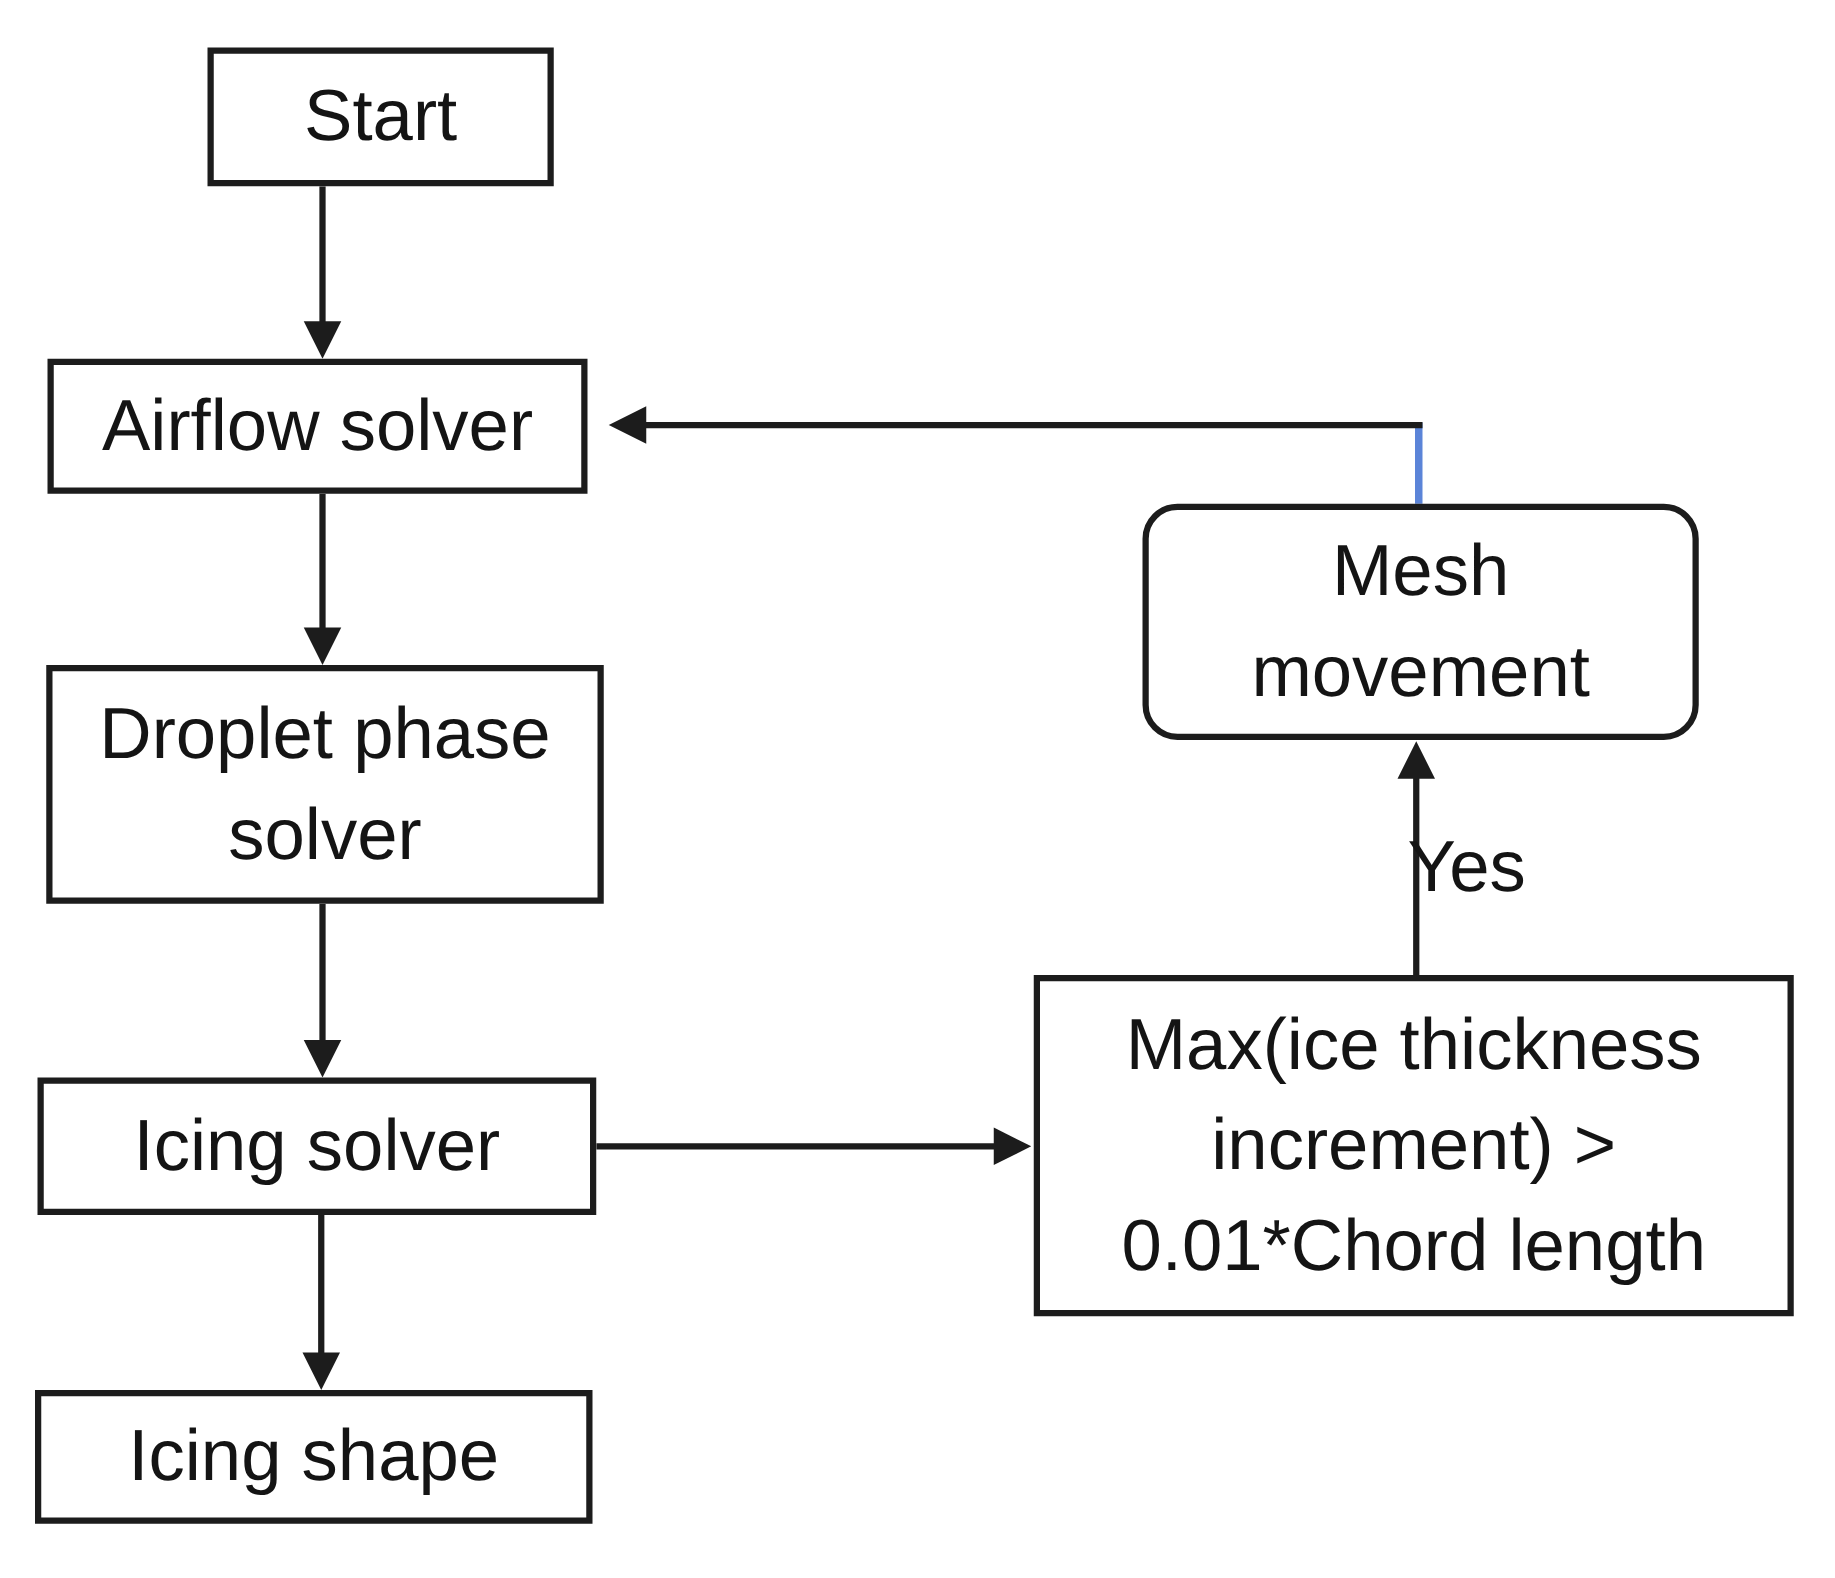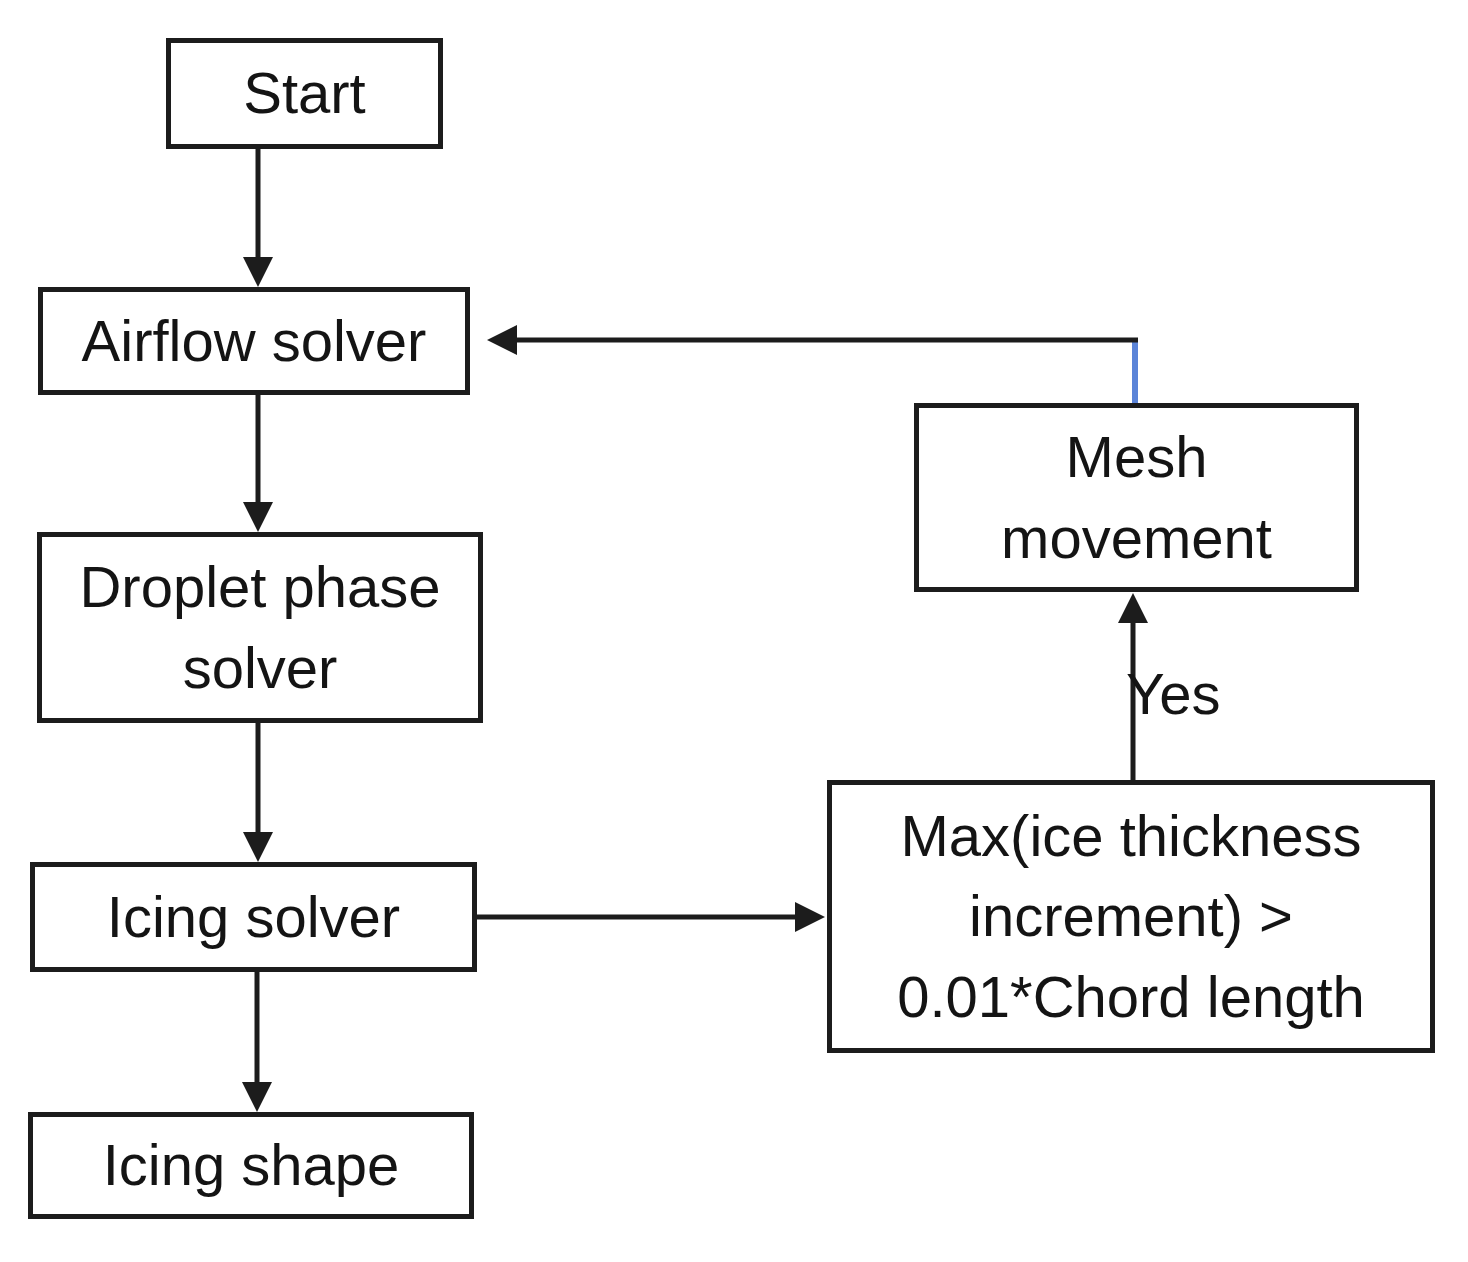--- a/index.html
+++ b/index.html
@@ -36,21 +36,21 @@
   }
   .node .label {
     white-space: pre-line;
     padding: 0 8px;
   }
   .node-start       { left: 121px; top: 38px;   width: 277px; height: 111px; margin-left: 45px; }
   .node-airflow     { left: 38px;  top: 287px;  width: 432px; height: 108px; }
   .node-droplet     { left: 37px;  top: 532px;  width: 446px; height: 191px; align-items: center; }
   .node-icing-solver{ left: 30px;  top: 862px;  width: 447px; height: 110px; }
   .node-icing-shape { left: 28px;  top: 1112px; width: 446px; height: 107px; }
-  .node-mesh        { left: 914px; top: 403px;  width: 445px; height: 189px; }
+  .node-mesh        { left: 914px; top: 403px;  width: 445px; height: 189px; border-radius: 28px; }
   .node-decision    { left: 827px; top: 780px;  width: 608px; height: 273px; }
   .edge-label-yes {
     position: absolute;
     left: 1126px;
     top: 660px;
     font-size: 58px;
     color: #141414;
   }
 </style>
 </head>

